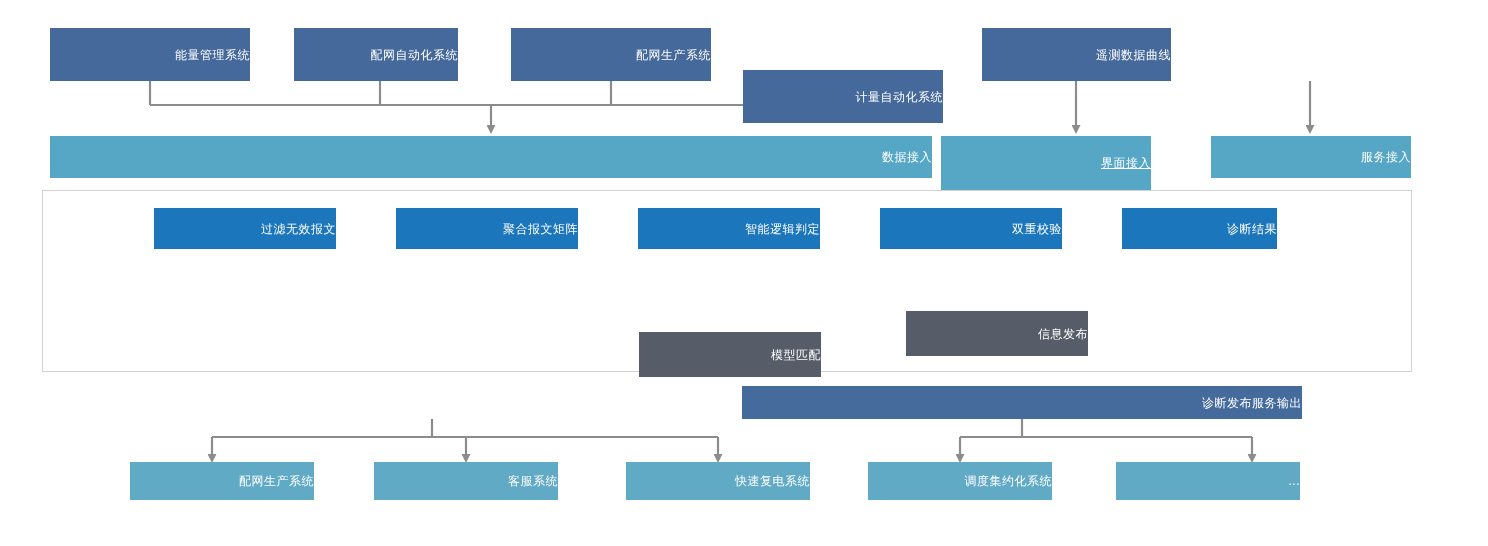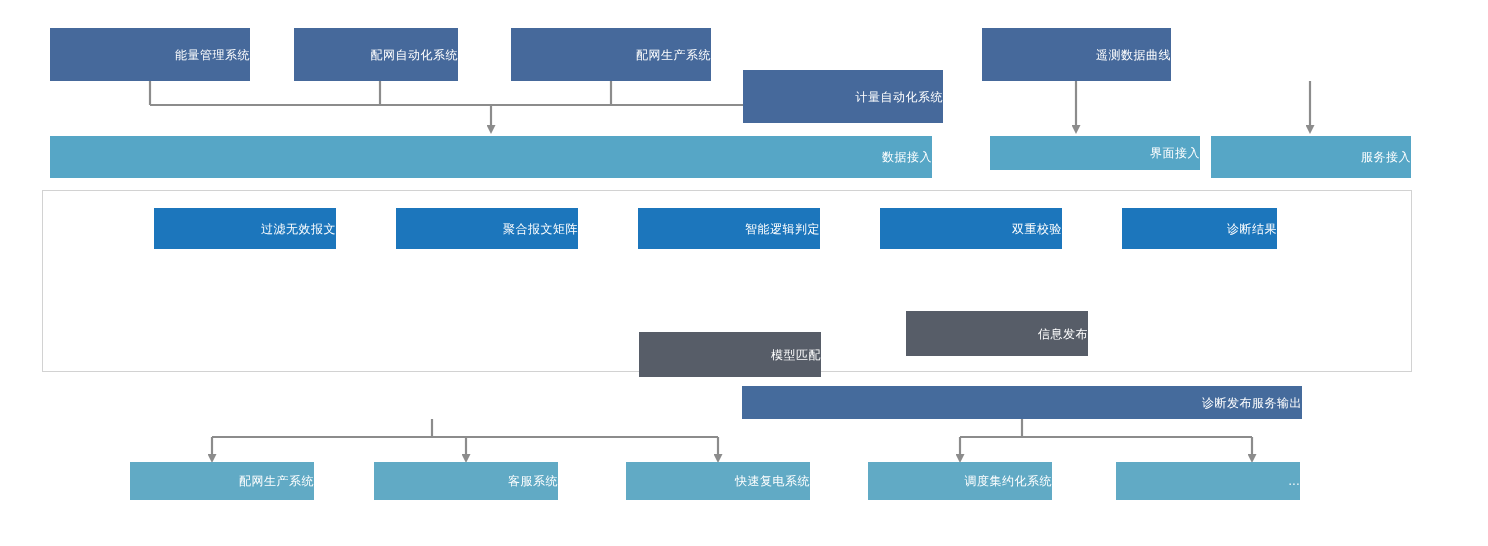--- a/index.html
+++ b/index.html
@@ -112,21 +112,21 @@
   <div class="box src" style="left:743px;top:28px;width:200px;height:53px;margin-top:42px;">
     <span>计量自动化系统</span>
   </div>
   <div class="box src" style="left:982px;top:28px;width:189px;height:53px;">
     <span>遥测数据曲线</span>
   </div>
 
   <div class="box access" style="left:50px;top:136px;width:882px;height:42px;">
     <span>数据接入</span>
   </div>
-  <div class="box access" style="left:990px;top:136px;width:210px;height:34px;">
+  <div class="box access" style="left:941px;top:136px;width:210px;height:54px;text-decoration:underline;">
     <span>界面接入</span>
   </div>
   <div class="box access" style="left:1211px;top:136px;width:200px;height:42px;">
     <span>服务接入</span>
   </div>
 
   <div class="panel" style="left:42px;top:190px;width:1370px;height:182px;"></div>
 
   <div class="box proc" style="left:154px;top:208px;width:182px;height:41px;">
     <span>过滤无效报文</span>

